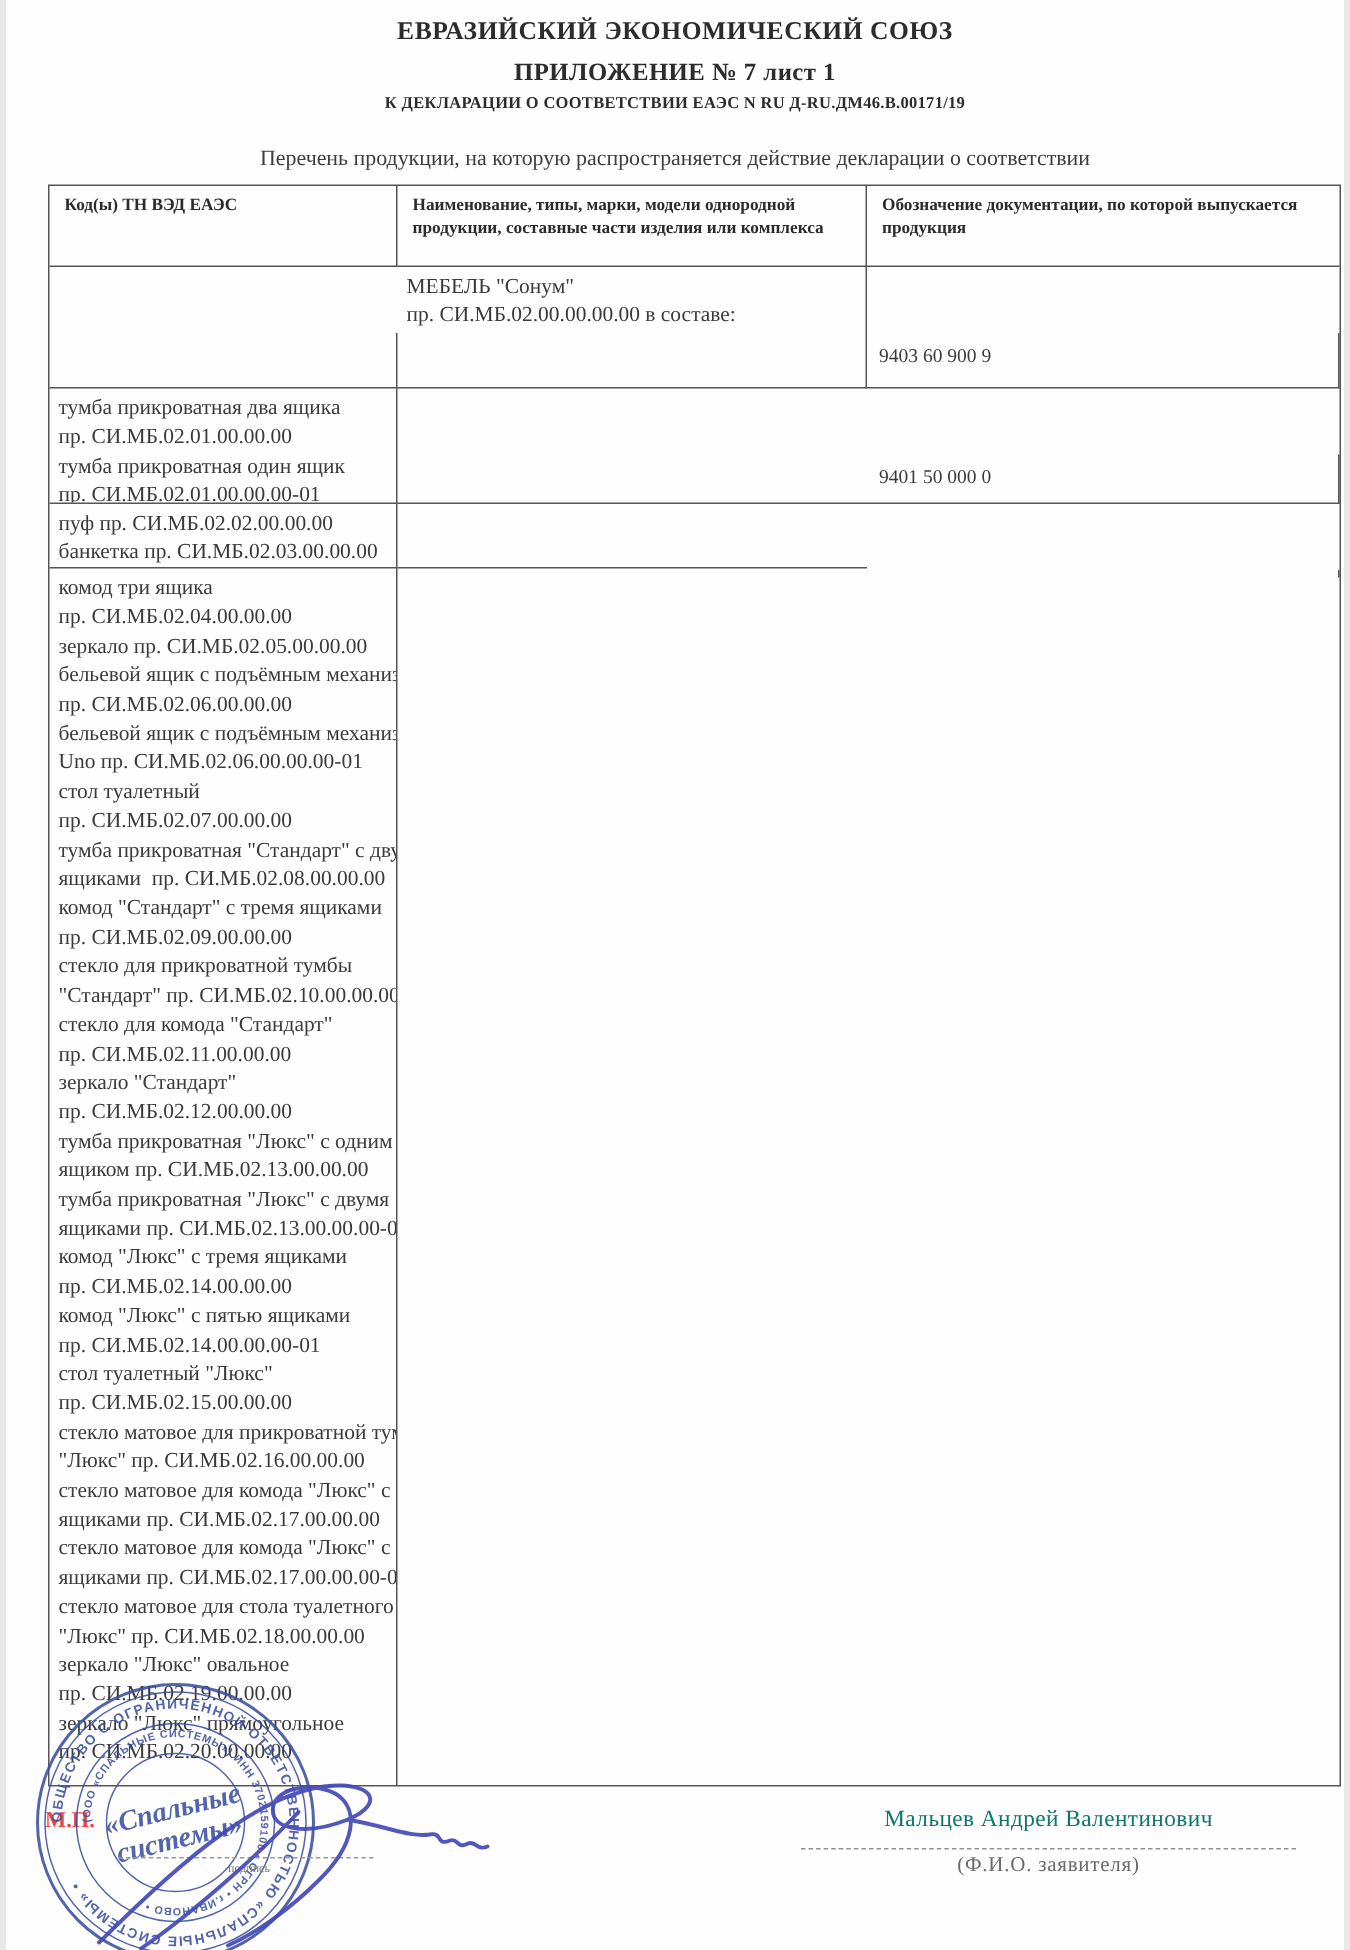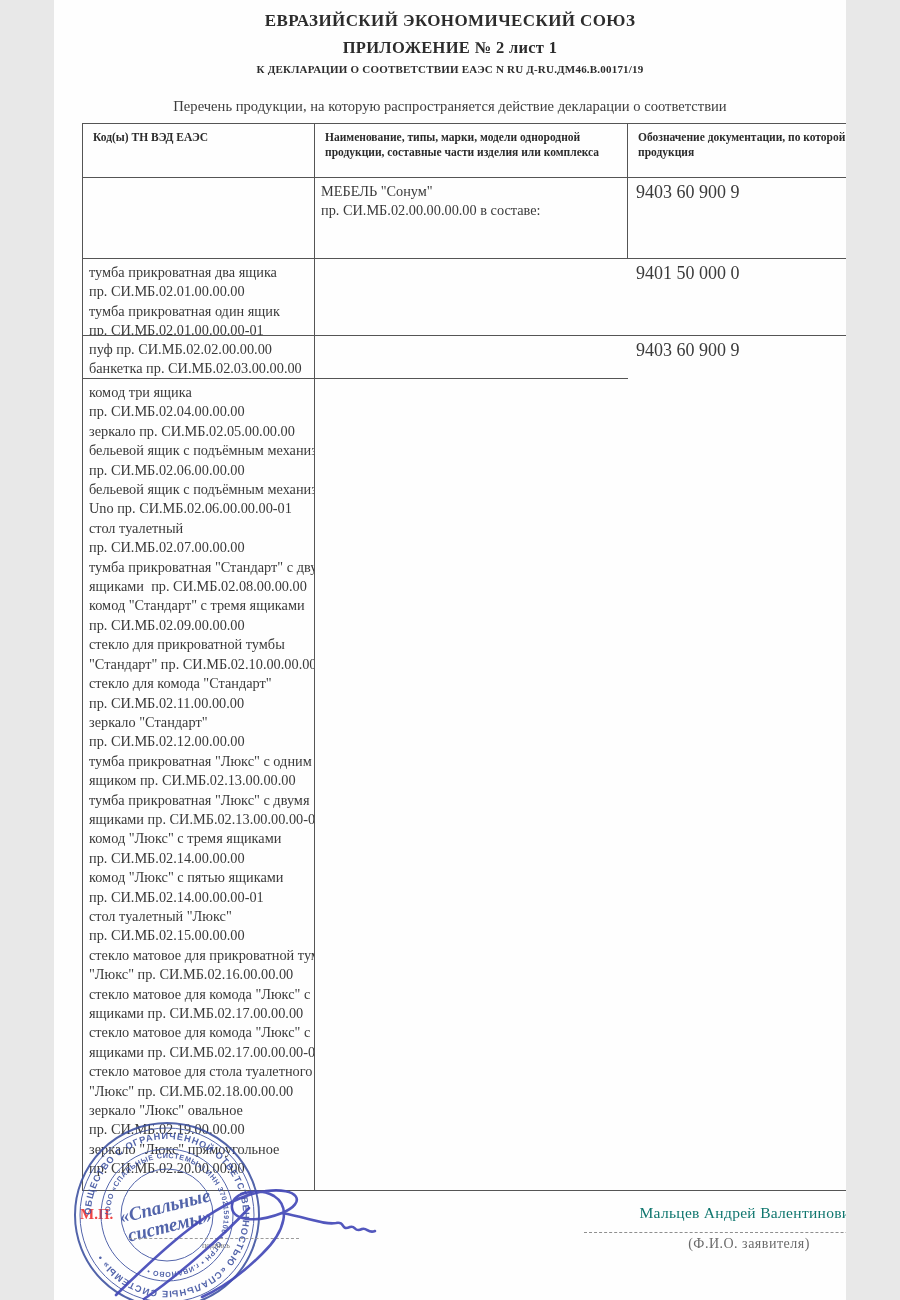--- a/index.html
+++ b/index.html
@@ -1,19 +1,19 @@
 <!DOCTYPE html>
 <html><head>
 <meta charset="utf-8">
 <style>
   html,body{margin:0;padding:0;}
   body{background:#e8e8e8;}
   .page{
     position:relative;
-    width:792px;height:1300px;
+    width:892px;height:1300px;
     margin:0 auto;
     background:#fefefe;
     overflow:hidden;
     font-family:"Liberation Serif","DejaVu Serif",serif;
     color:#3a3a3a;
   }
   
   .hdr{position:absolute;left:0;top:0;width:100%;text-align:center;color:#2c2c2c;}
   .hdr-l1{position:absolute;top:11px;width:100%;font-size:17px;font-weight:bold;letter-spacing:.4px;}
   .hdr-l2{position:absolute;top:38px;width:100%;font-size:16.5px;font-weight:bold;letter-spacing:.3px;}
@@ -29,42 +29,42 @@
     background:transparent;
   }
   .cell{border-right:1px solid #555;border-bottom:1px solid #555;box-sizing:border-box;overflow:hidden;}
   .cell.last-col{border-right:none;}
   .cell.last-row{border-bottom:none;}
   .th{
     font-size:11.5px;font-weight:bold;line-height:14.5px;
     text-align:left;color:#2b2b2b;
     padding:6px 10px 0 10px;white-space:normal;
   }
-  .c-code{font-size:18px;padding:5px 4px 0 8px;white-space:pre;line-height:19.4px;}
+  .c-code{font-size:13px;padding:5px 4px 0 8px;white-space:pre;line-height:19.4px;margin-top:44px;}
   .c-prod{font-size:14.3px;padding:4px 2px 0 6px;white-space:pre;line-height:19.4px;}
   .c-docs{font-size:14.3px;padding:4px 2px 0 4px;white-space:pre;line-height:19.4px;}
   
   .mp{position:absolute;left:26px;top:1206px;font-size:15px;font-weight:bold;color:#ef4444;}
   .sig-line{position:absolute;left:75px;top:1238px;width:170px;border-top:1px dashed #9a9a9a;}
   .sig-caption{position:absolute;left:102px;top:1241px;width:120px;text-align:center;font-size:8px;color:#777;}
   .name-block{position:absolute;left:530px;top:1204px;width:330px;text-align:center;}
   .name{font-size:15.5px;color:#0f766e;letter-spacing:.3px;}
   .name-line{margin-top:10px;border-top:1px dashed #8f8f8f;height:0;}
   .name-caption{margin-top:3px;font-size:14px;color:#6a6a6a;letter-spacing:.5px;}
   .stamp{position:absolute;left:10px;top:1112px;width:206px;height:206px;opacity:.88;}
   .signature{position:absolute;left:30px;top:1150px;width:320px;height:150px;}
 </style>
 </head>
 <body>
 
 <div class="page">
 
   <div class="hdr">
     <div class="hdr-l1">ЕВРАЗИЙСКИЙ ЭКОНОМИЧЕСКИЙ СОЮЗ</div>
-    <div class="hdr-l2">ПРИЛОЖЕНИЕ № 2 лист 1</div>
+    <div class="hdr-l2">ПРИЛОЖЕНИЕ № 7 лист 1</div>
     <div class="hdr-l3">К ДЕКЛАРАЦИИ О СООТВЕТСТВИИ ЕАЭС N RU Д-RU.ДМ46.В.00171/19</div>
   </div>
   <div class="subtitle">Перечень продукции, на которую распространяется действие декларации о соответствии</div>
 
   <div class="tbl">
 
     <div class="cell th">Код(ы) ТН ВЭД ЕАЭС</div>
     <div class="cell th">Наименование, типы, марки, модели однородной продукции, составные части изделия или комплекса</div>
     <div class="cell th last-col">Обозначение документации, по которой выпускается продукция</div>
 

